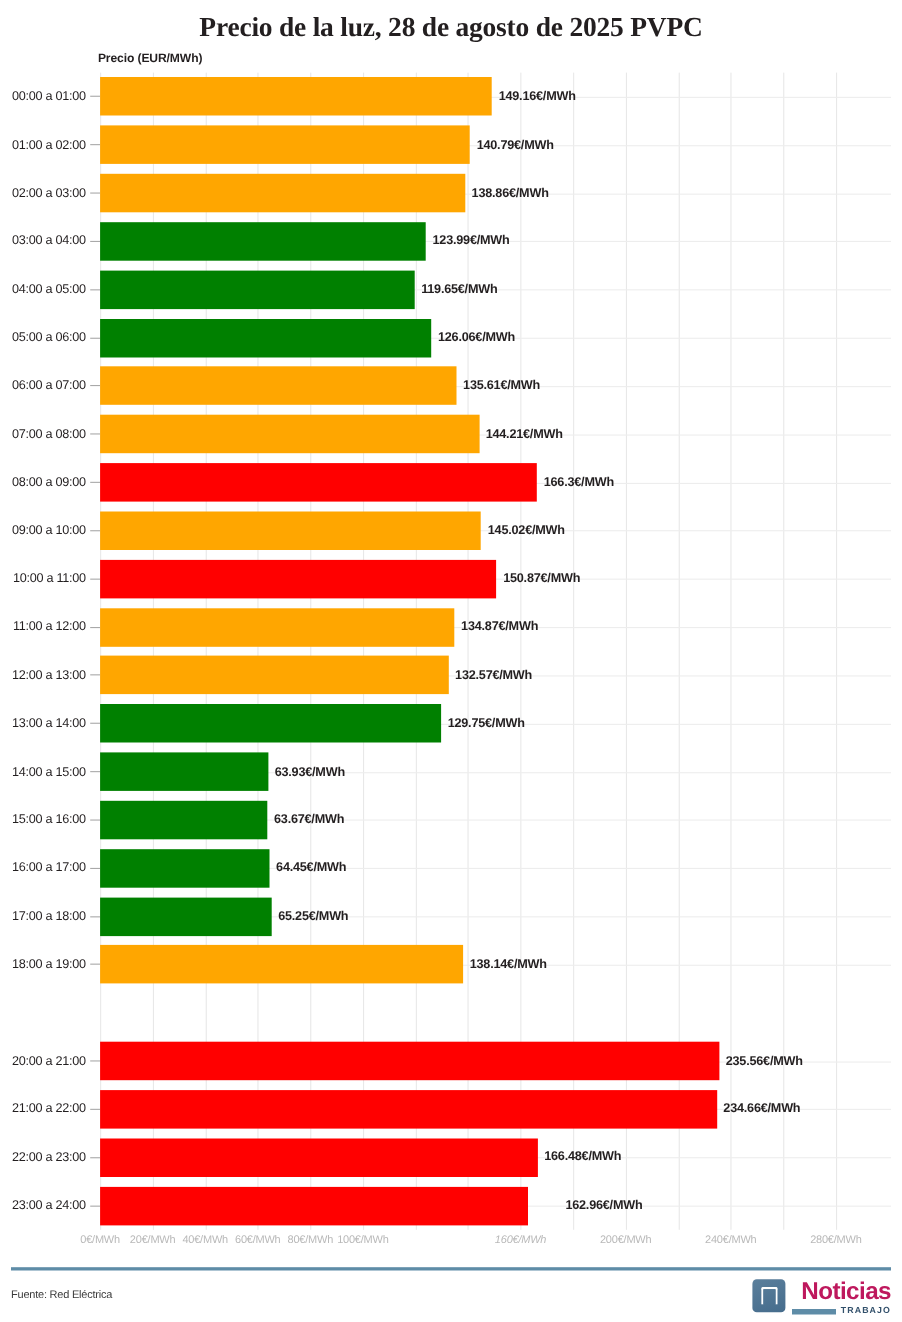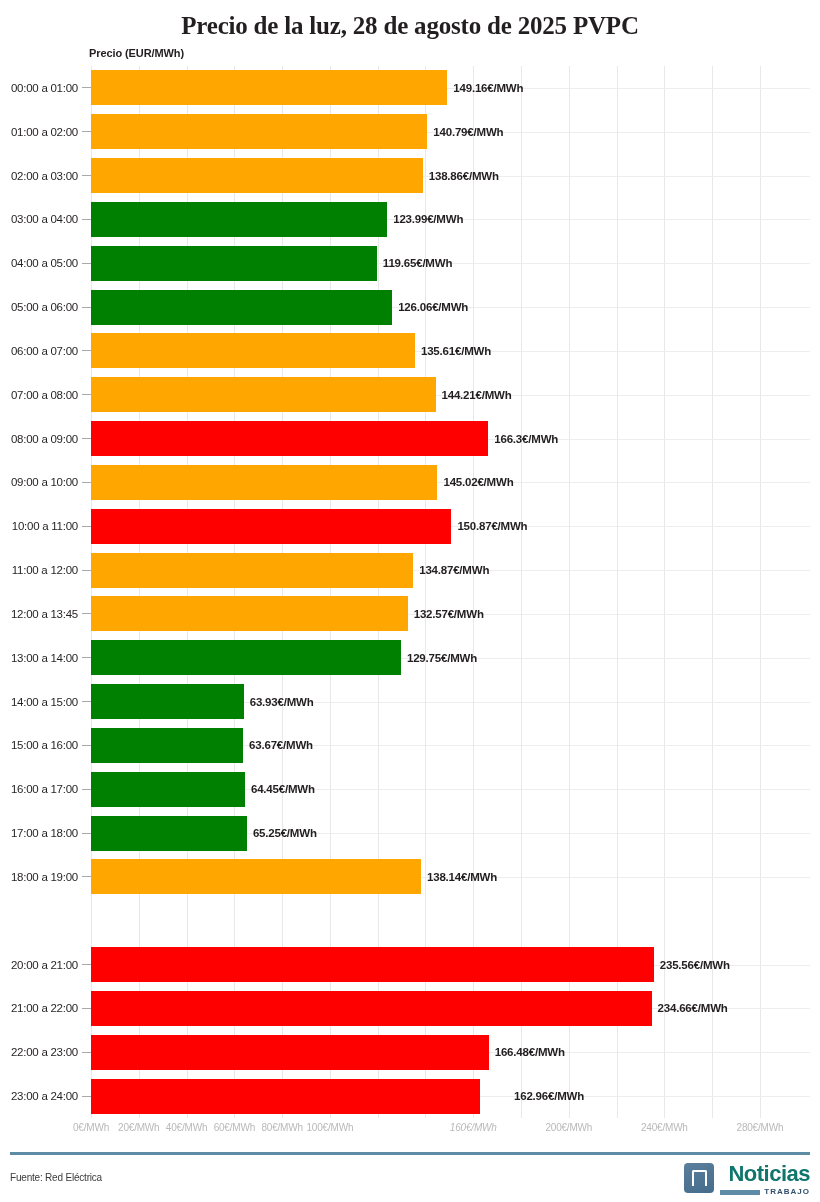--- a/index.html
+++ b/index.html
@@ -194,21 +194,21 @@
   .logo-text-wrap {
     display: flex;
     flex-direction: column;
     align-items: flex-end;
     line-height: 1;
   }
   .logo-word {
     font-family: "Liberation Sans", sans-serif;
     font-size: 22px;
     font-weight: bold;
-    color: #0f766e;
+    color: #be185d;
     letter-spacing: -0.5px;
     line-height: 22px;
   }
   .logo-sub {
     display: flex;
     align-items: center;
     gap: 4px;
     margin-top: 3px;
   }
   .logo-sub-bar {
@@ -328,21 +328,21 @@
       </div>
       <div class="row" style="top: 482.167px; height: 43.8333px;">
         <div class="row-hline"></div>
         <div class="cat-label">11:00 a 12:00</div>
         <div class="tick-dash"></div>
         <div class="bar" style="width: 322.204px; background: rgb(255, 166, 0); height: 35.0667px; top: 4.38333px;"></div>
         <div class="bar-value" style="left: 419.204px;">134.87€/MWh</div>
       </div>
       <div class="row" style="top: 526px; height: 43.8333px;">
         <div class="row-hline"></div>
-        <div class="cat-label">12:00 a 13:45</div>
+        <div class="cat-label">12:00 a 13:00</div>
         <div class="tick-dash"></div>
         <div class="bar" style="width: 316.71px; background: rgb(255, 166, 0); height: 35.0667px; top: 4.38333px;"></div>
         <div class="bar-value" style="left: 413.71px;">132.57€/MWh</div>
       </div>
       <div class="row" style="top: 569.833px; height: 43.8333px;">
         <div class="row-hline"></div>
         <div class="cat-label">13:00 a 14:00</div>
         <div class="tick-dash"></div>
         <div class="bar" style="width: 309.973px; background: rgb(0, 128, 0); height: 35.0667px; top: 4.38333px;"></div>
         <div class="bar-value" style="left: 406.973px;">129.75€/MWh</div>

